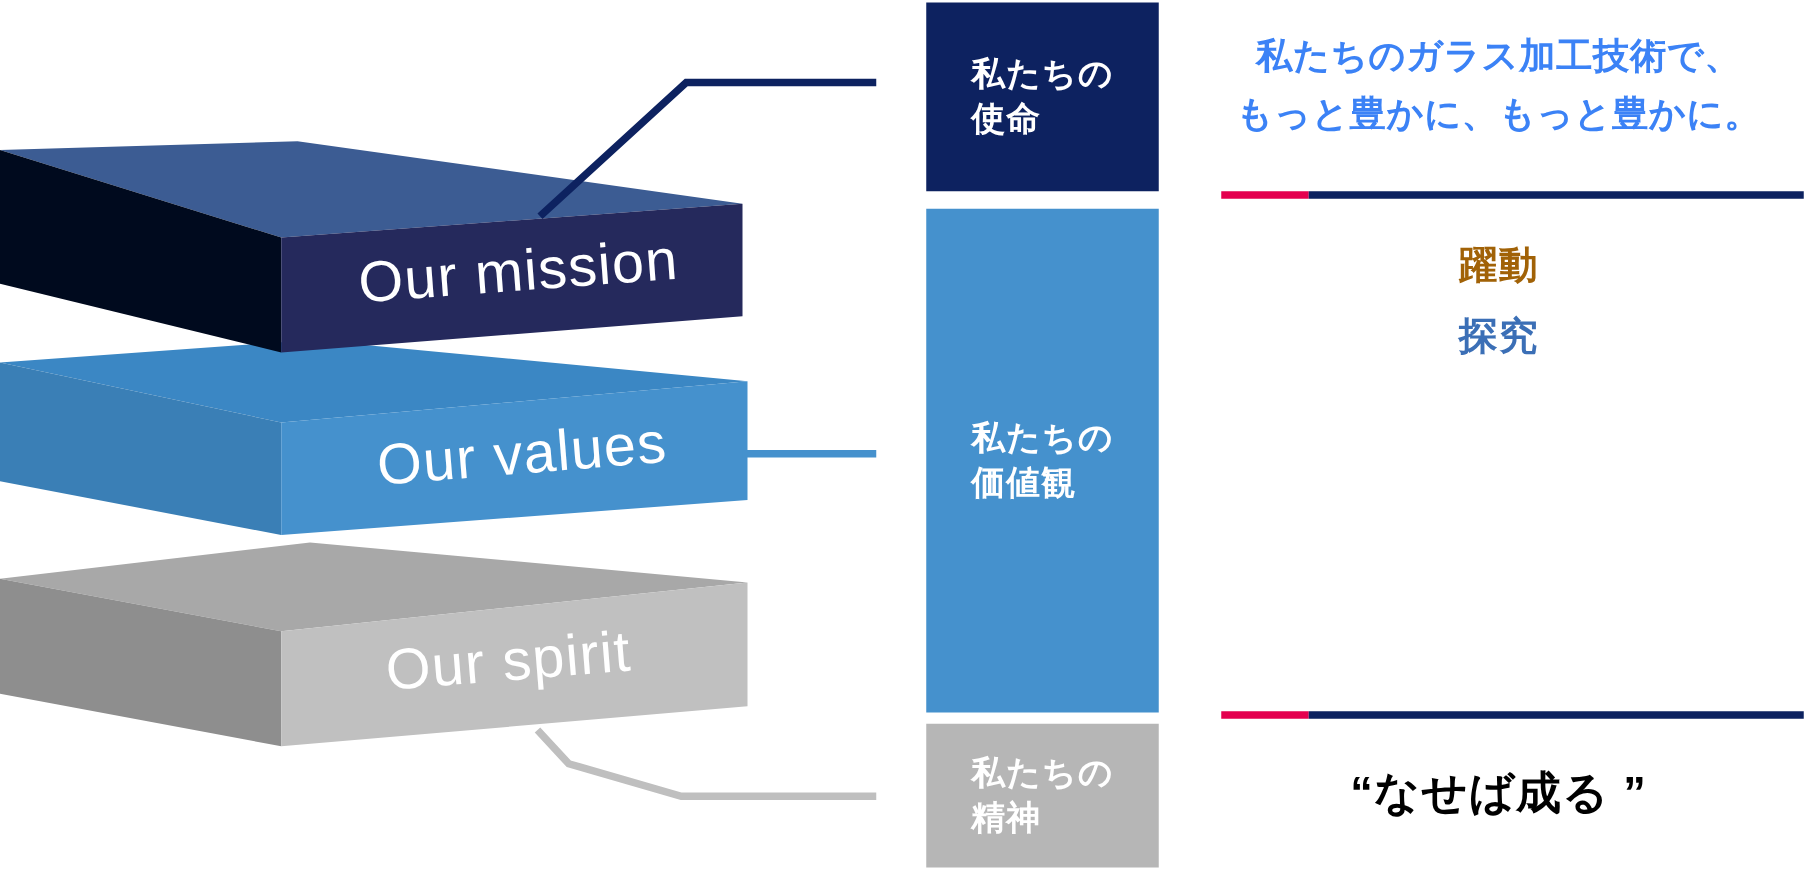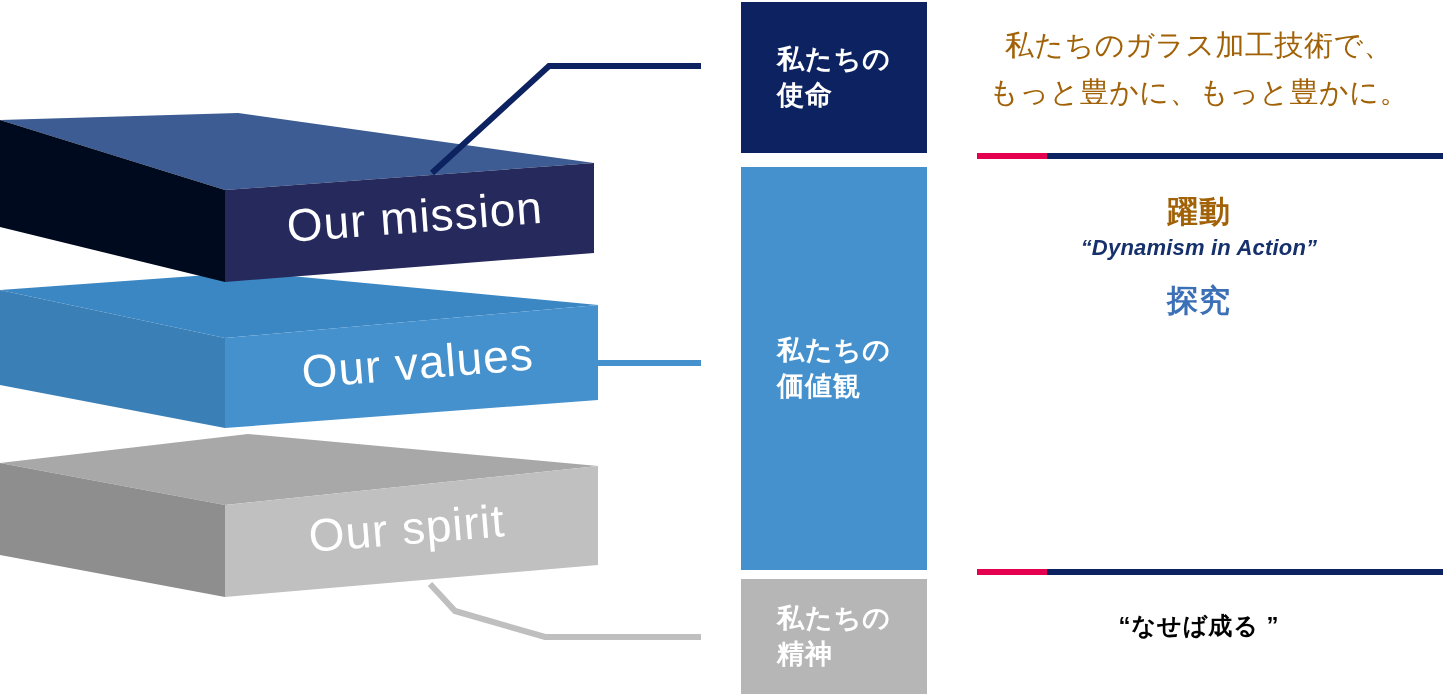--- a/index.html
+++ b/index.html
@@ -68,22 +68,22 @@
   #panel {
     position: absolute;
     left: 955px; top: 0;
     width: 488px; height: 695px;
   }
   #headline {
     position: absolute;
     left: 0; top: 22px;
     width: 488px;
     text-align: center;
-    color: #a16207;
-    font-weight: normal;
+    color: #3b82f6;
+    font-weight: bold;
     font-size: 29px;
     line-height: 1.62;
     letter-spacing: 0.5px;
   }
   .rule {
     position: absolute;
     left: 22px;
     width: 466px;
     height: 6px;
     display: flex;
@@ -125,21 +125,21 @@
     letter-spacing: 0.2px;
   }
 
   #motto {
     position: absolute;
     left: 0; top: 610px;
     width: 488px;
     text-align: center;
     color: #000000;
     font-weight: bold;
-    font-size: 24px;
+    font-size: 36px;
     letter-spacing: 1px;
   }
 </style>
 </head>
 <body>
 
 <div id="stage">
 
   <svg id="diagram" viewBox="0 0 910 695">
 
@@ -200,21 +200,20 @@
     </div>
 
     <div class="rule" id="rule-top">
       <div class="seg-accent"></div>
       <div class="seg-main"></div>
     </div>
 
     <div id="values-list">
       <div class="value-item">
         <div class="value-jp" style="color:#a16207">躍動</div>
-        <div class="value-en">“Dynamism in Action”</div>
       </div>
       <div class="value-item">
         <div class="value-jp" style="color:#3b6fb6">探究</div>
       </div>
     </div>
 
     <div class="rule" id="rule-bottom">
       <div class="seg-accent"></div>
       <div class="seg-main"></div>
     </div>

